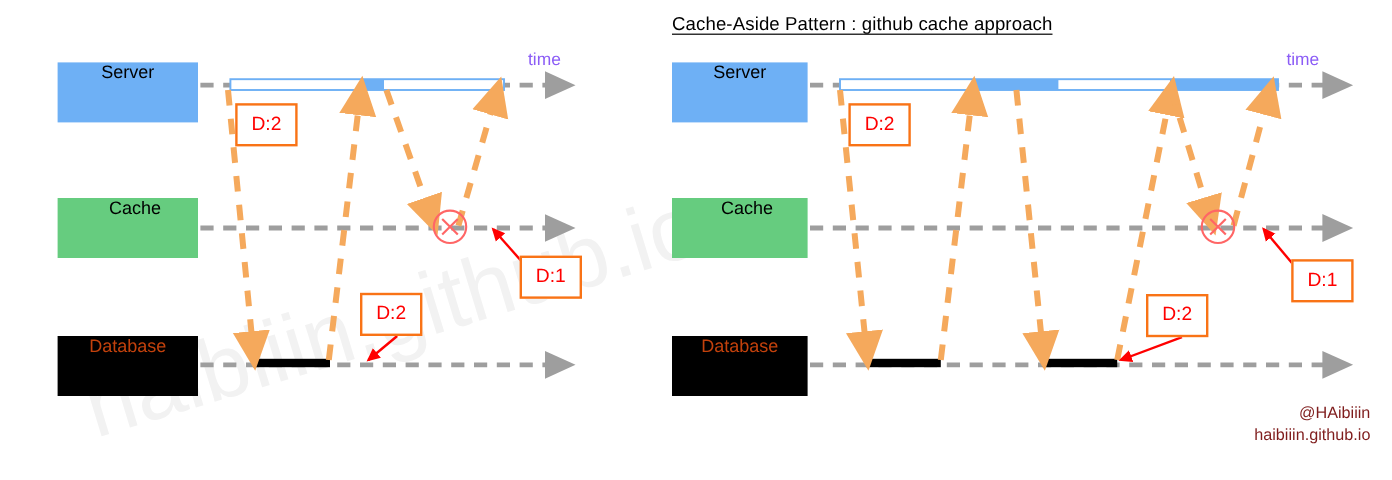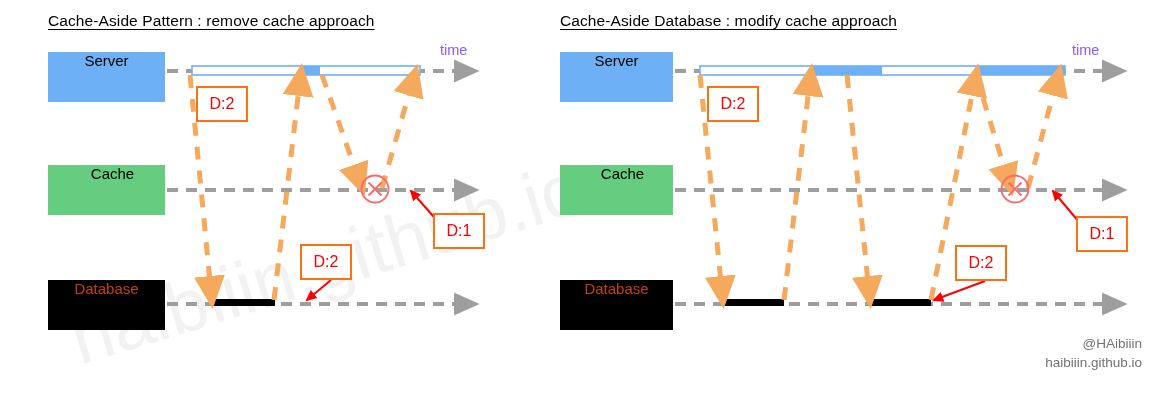--- a/index.html
+++ b/index.html
@@ -47,21 +47,21 @@
     font-size:16px;
     display:flex;align-items:center;justify-content:center;
     box-sizing:border-box;
     white-space:nowrap;
   }
 
   .credit{
     position:absolute;
     right:18px;
     text-align:right;
-    color:#737373;
+    color:#7f1d1d;
     font-size:13.5px;
     line-height:19px;
     white-space:nowrap;
   }
   .watermark{
     position:absolute;
     color:#f2f2f2;
     font-size:74px;
     white-space:nowrap;
     user-select:none;
@@ -140,39 +140,38 @@
         <circle cx="1015" cy="189" r="13.5" fill="none" stroke="#FF6666" stroke-width="1.8"></circle>
         <line x1="1008.5" y1="182.5" x2="1021.5" y2="195.5" stroke="#FF6666" stroke-width="1.8"></line>
         <line x1="1021.5" y1="182.5" x2="1008.5" y2="195.5" stroke="#FF6666" stroke-width="1.8"></line>
       </g>
 
       <line x1="985" y1="281" x2="934" y2="300" stroke="#FF0000" stroke-width="2" marker-end="url(#redHead)"></line>
       <line x1="1084" y1="228" x2="1053" y2="191" stroke="#FF0000" stroke-width="2" marker-end="url(#redHead)"></line>
     </g>
   </svg>
 
-  <div class="diagram-title" style="left:48px; top:12px;">Cache-Aside Pattern : remove cache approach</div>
 
   <div class="lane-box server" style="left:48px; top:52px; width:117px; height:50px;">
     <span>Server</span>
   </div>
   <div class="lane-box cache" style="left:48px; top:165px; width:117px; height:50px;">
     <span>Cache</span>
   </div>
   <div class="lane-box database" style="left:48px; top:280px; width:117px; height:50px;">
     <span>Database</span>
   </div>
 
   <div class="time-label" style="left:440px; top:42px;">time</div>
 
   <div class="note-box" style="left:196px; top:86px; width:52px; height:36px;">D:2</div>
   <div class="note-box" style="left:300px; top:244px; width:52px; height:36px;">D:2</div>
   <div class="note-box" style="left:433px; top:213px; width:52px; height:36px;">D:1</div>
 
-  <div class="diagram-title" style="left:560px; top:12px;">Cache-Aside Database : modify cache approach</div>
+  <div class="diagram-title" style="left:560px; top:12px;">Cache-Aside Pattern : github cache approach</div>
 
   <div class="lane-box server" style="left:560px; top:52px; width:113px; height:50px;">
     <span>Server</span>
   </div>
   <div class="lane-box cache" style="left:560px; top:165px; width:113px; height:50px;">
     <span>Cache</span>
   </div>
   <div class="lane-box database" style="left:560px; top:280px; width:113px; height:50px;">
     <span>Database</span>
   </div>

